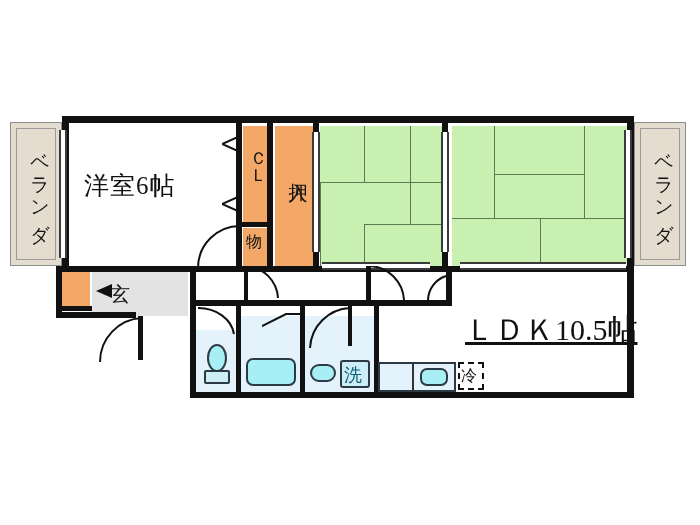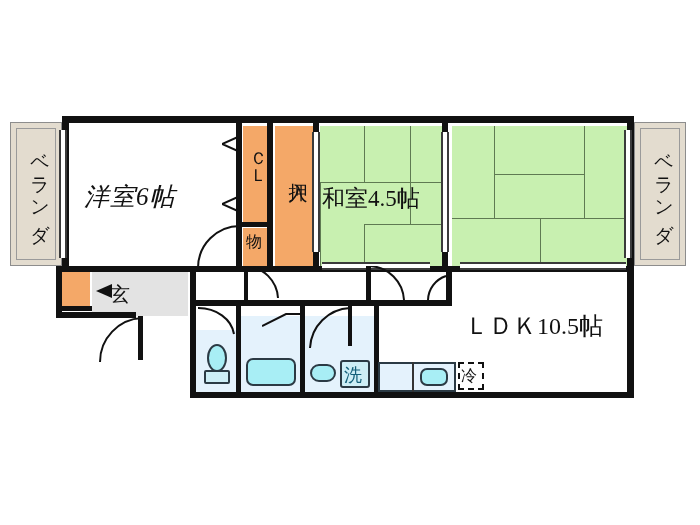--- a/index.html
+++ b/index.html
@@ -36,51 +36,50 @@
 
   <div class="abs balcony" style="left:10px;top:122px;width:52px;height:144px;border:1px solid #8d8d8d;"></div>
   <div class="abs" style="left:16px;top:128px;width:40px;height:132px;border:1px solid #9a9a9a;"></div>
   <div class="lbl vert" style="left:27px;top:140px;font-size:19px;letter-spacing:2px;">ベランダ</div>
 
   <div class="abs balcony" style="left:634px;top:122px;width:52px;height:144px;border:1px solid #8d8d8d;"></div>
   <div class="abs" style="left:640px;top:128px;width:40px;height:132px;border:1px solid #9a9a9a;"></div>
   <div class="lbl vert" style="left:651px;top:140px;font-size:19px;letter-spacing:2px;">ベランダ</div>
 
   <div class="abs room" style="left:62px;top:122px;width:178px;height:144px;"></div>
-  <div class="lbl" style="left:84px;top:180px;font-size:25px;letter-spacing:1px;font-style:italic;">洋室6帖</div>
+  <div class="lbl" style="left:84px;top:169px;font-size:25px;letter-spacing:1px;">洋室6帖</div>
 
   <div class="abs closet" style="left:243px;top:126px;width:24px;height:100px;"></div>
   <div class="lbl vert" style="left:247px;top:140px;font-size:17px;">ＣＬ</div>
 
   <div class="abs closet" style="left:243px;top:228px;width:24px;height:38px;"></div>
   <div class="lbl" style="left:246px;top:232px;font-size:16px;">物</div>
 
   <div class="abs closet" style="left:275px;top:126px;width:38px;height:140px;"></div>
   <div class="lbl vert" style="left:285px;top:168px;font-size:19px;">押入</div>
 
   <div class="abs tatami" style="left:320px;top:126px;width:122px;height:140px;"></div>
 
   <div class="abs gln" style="left:320px;top:182px;width:44px;height:1px;"></div>
   <div class="abs gln" style="left:364px;top:126px;width:1px;height:56px;"></div>
   <div class="abs gln" style="left:320px;top:182px;width:1px;height:84px;"></div>
   <div class="abs gln" style="left:364px;top:182px;width:78px;height:1px;"></div>
   <div class="abs gln" style="left:364px;top:224px;width:1px;height:42px;"></div>
   <div class="abs gln" style="left:364px;top:224px;width:78px;height:1px;"></div>
   <div class="abs gln" style="left:410px;top:126px;width:1px;height:98px;"></div>
-  <div class="lbl" style="left:322px;top:183px;font-size:23px;letter-spacing:0px;">和室4.5帖</div>
 
   <div class="abs tatami" style="left:452px;top:126px;width:182px;height:140px;"></div>
   <div class="abs gln" style="left:494px;top:126px;width:1px;height:92px;"></div>
   <div class="abs gln" style="left:494px;top:174px;width:90px;height:1px;"></div>
   <div class="abs gln" style="left:584px;top:126px;width:1px;height:92px;"></div>
   <div class="abs gln" style="left:452px;top:218px;width:182px;height:1px;"></div>
   <div class="abs gln" style="left:540px;top:218px;width:1px;height:48px;"></div>
 
   <div class="abs room" style="left:452px;top:300px;width:182px;height:92px;"></div>
-  <div class="lbl" style="left:465px;top:310px;font-size:24px;letter-spacing:0px;">ＬＤＫ10.5帖</div>
+  <div class="lbl" style="left:465px;top:310px;font-size:30px;letter-spacing:0px;text-decoration:underline;">ＬＤＫ10.5帖</div>
 
   <div class="abs genkan" style="left:92px;top:272px;width:96px;height:44px;"></div>
   <div class="lbl" style="left:110px;top:281px;font-size:20px;">玄</div>
   <div class="abs closet" style="left:62px;top:268px;width:28px;height:42px;"></div>
 
   <svg class="abs" style="left:96px;top:283px;width:20px;height:16px;" viewBox="0 0 20 16">
     <polygon points="0,8 16,1 16,15" fill="#111"></polygon>
   </svg>
 
   <div class="abs water" style="left:196px;top:330px;width:42px;height:62px;"></div>

